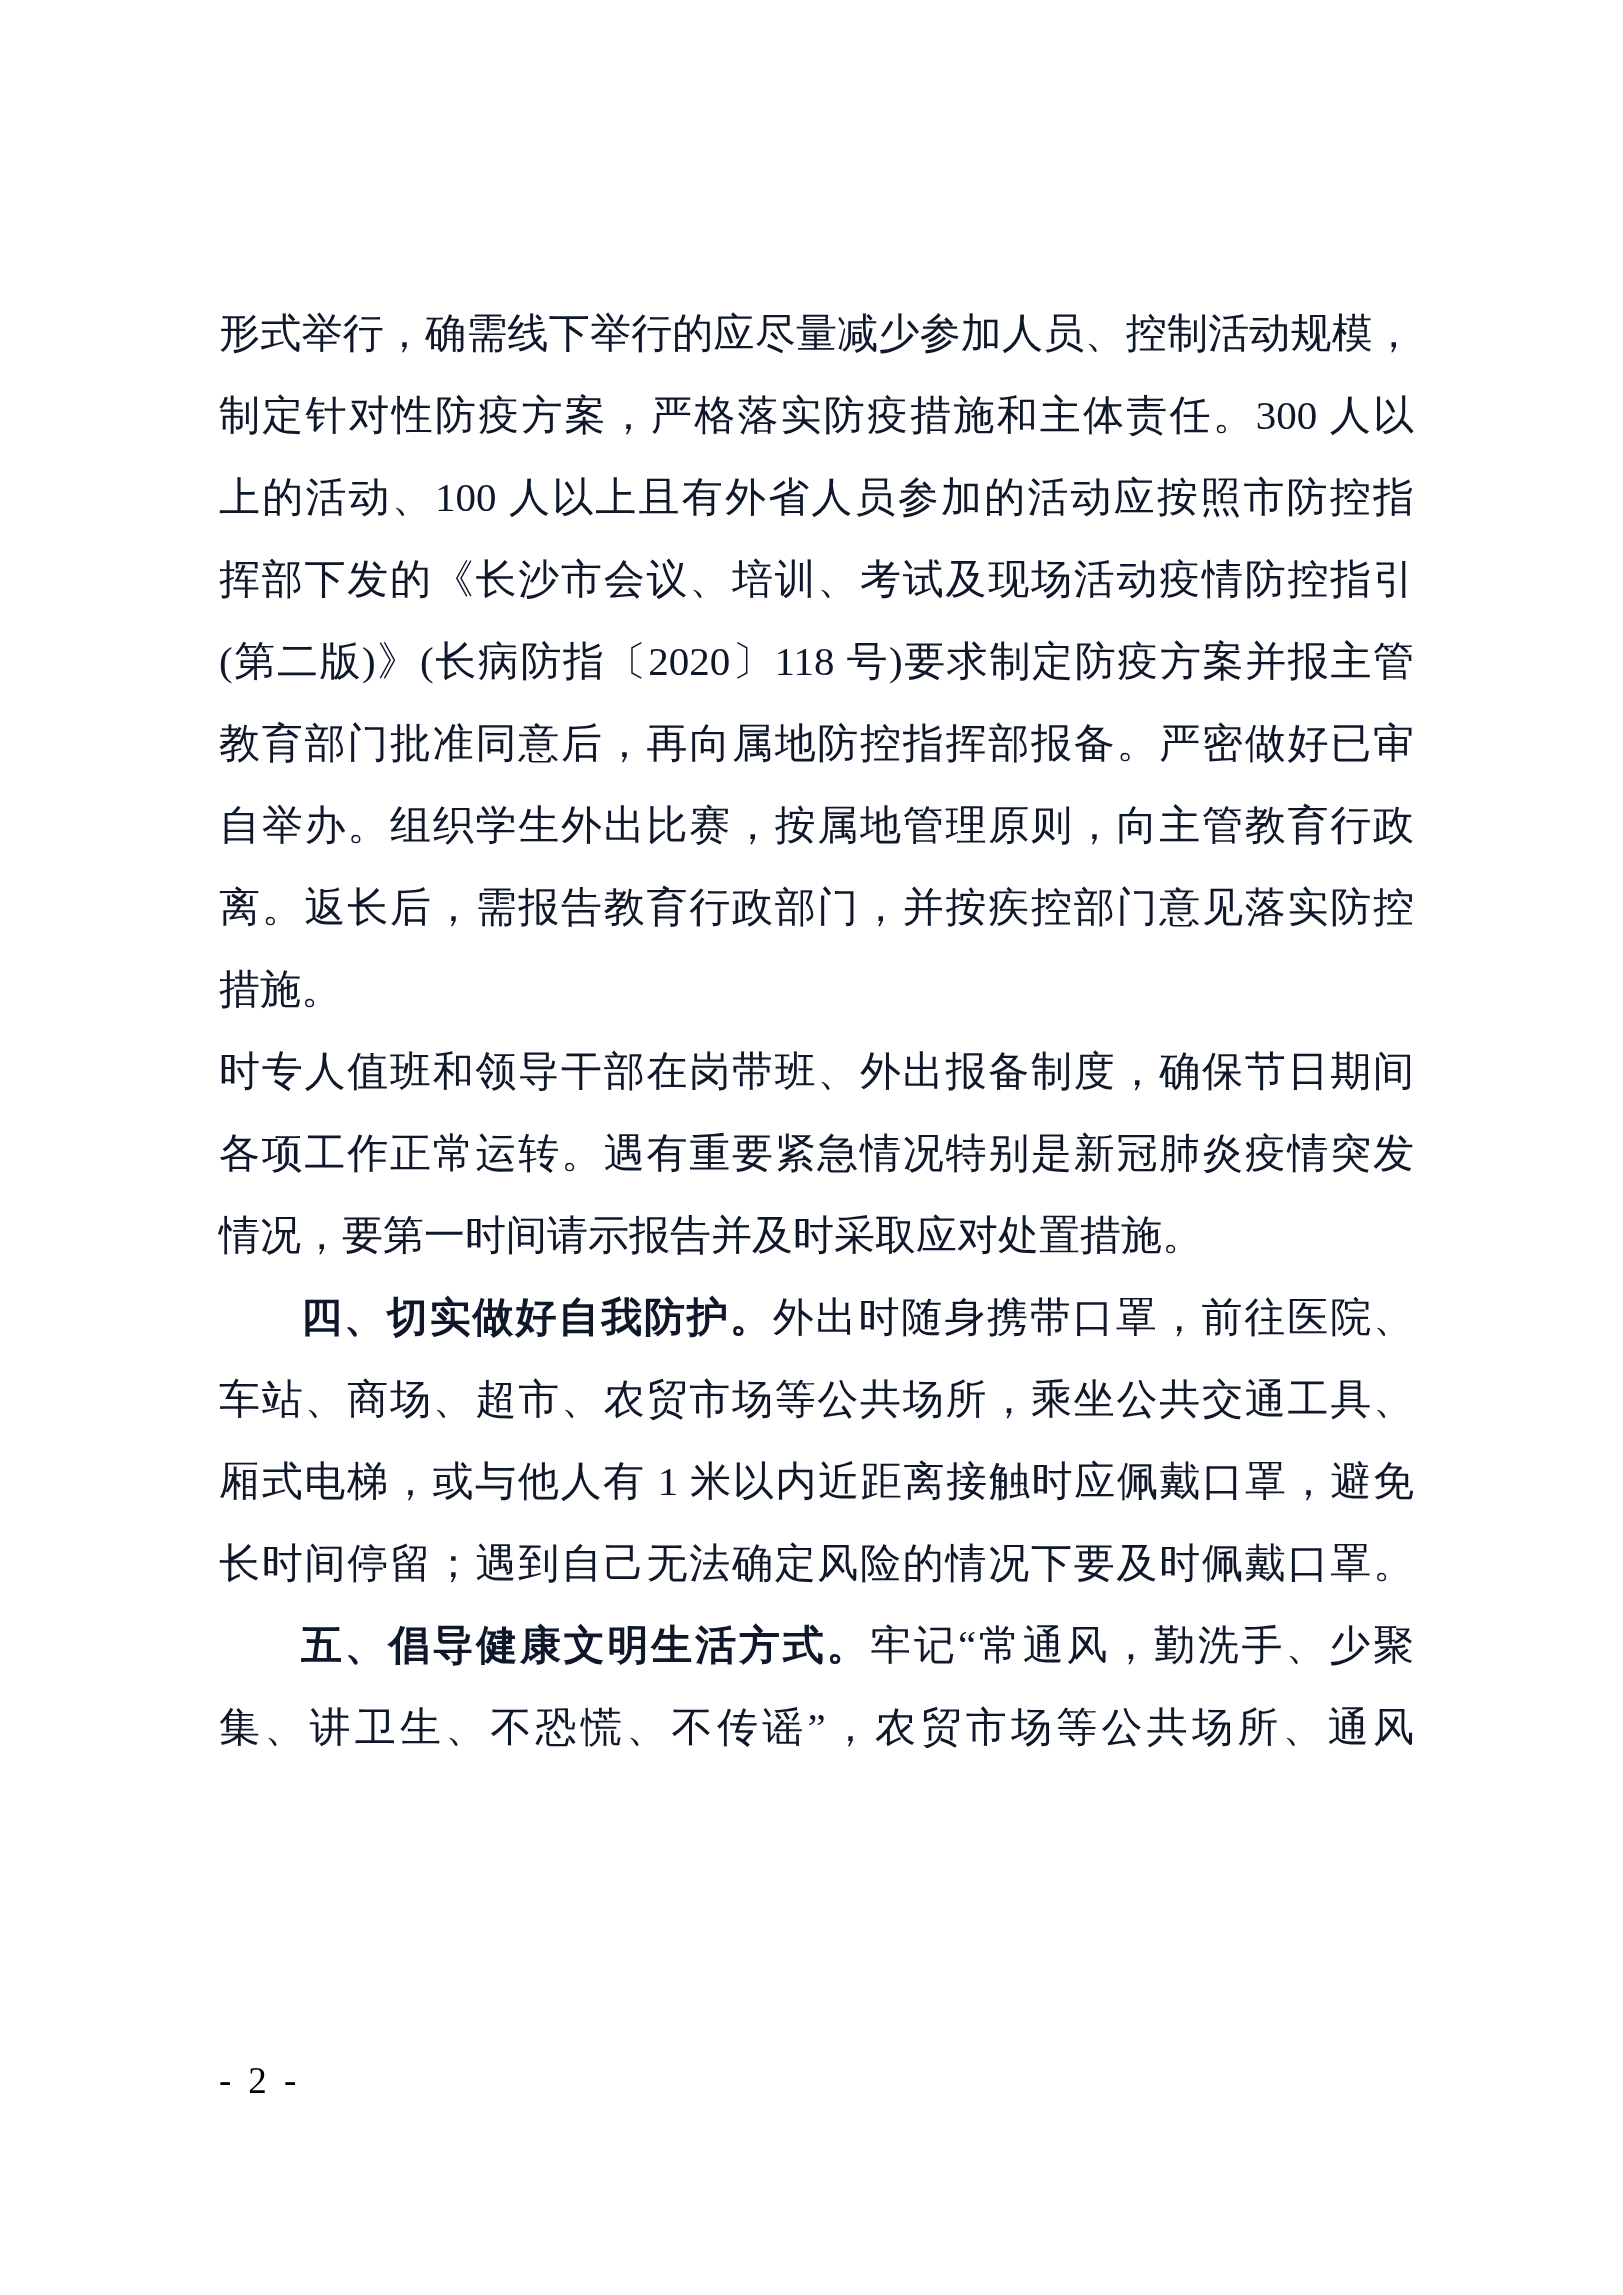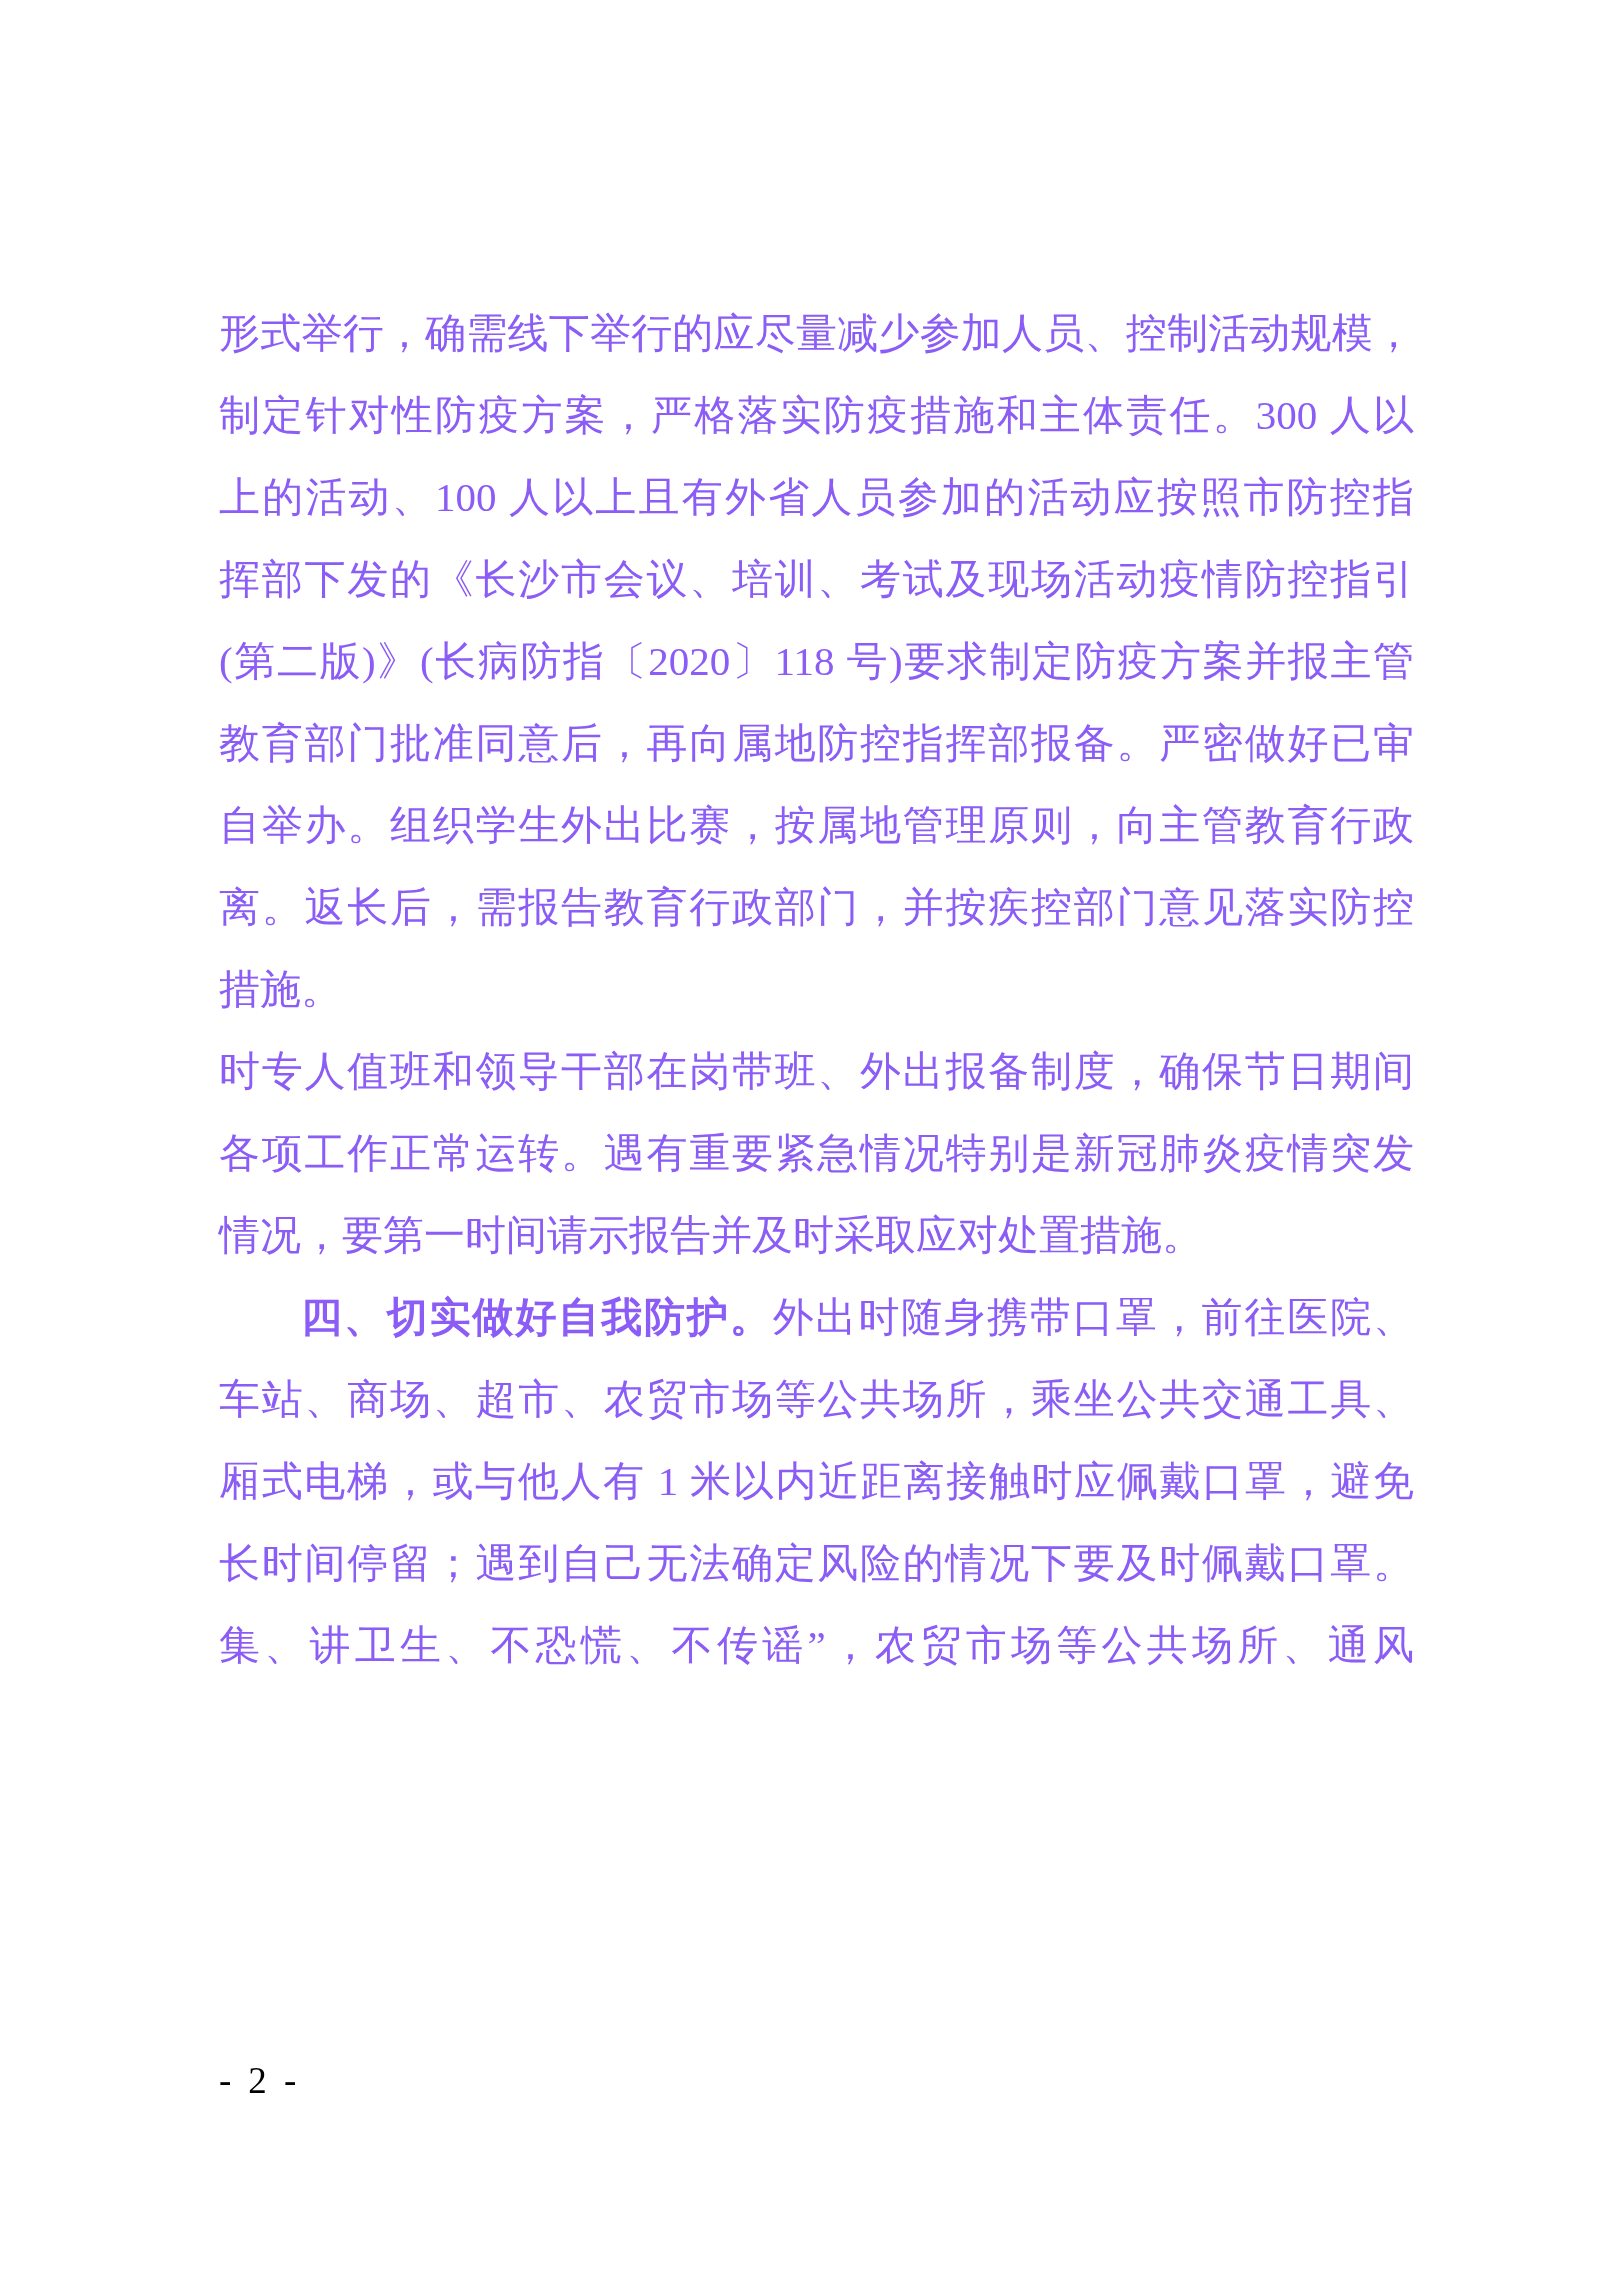--- a/index.html
+++ b/index.html
@@ -19,21 +19,21 @@
     position: absolute;
     left: 219px;
     top: 292px;
     width: 1195px;
   }
   .line {
     font-family: "Liberation Serif", serif;
     font-size: 41px;
     line-height: 82px;
     height: 82px;
-    color: #8b5cf6;
+    color: #0f172a;
     text-align: justify;
     text-align-last: justify;
     text-justify: inter-character;
   }
   .line.end {
     text-align-last: left;
   }
   .line.indent {
     text-indent: 82px;
   }
@@ -66,17 +66,18 @@
       <div class="line"><span class="seg">自举办。组织学生外出比赛，按属地管理原则，向主管教育行政</span></div>
       <div class="line"><span class="seg">离。返长后，需报告教育行政部门，并按疾控部门意见落实防控</span></div>
       <div class="line end"><span class="seg">措施。</span></div>
       <div class="line"><span class="seg">时专人值班和领导干部在岗带班、外出报备制度，确保节日期间</span></div>
       <div class="line"><span class="seg">各项工作正常运转。遇有重要紧急情况特别是新冠肺炎疫情突发</span></div>
       <div class="line end"><span class="seg">情况，要第一时间请示报告并及时采取应对处置措施。</span></div>
       <div class="line indent"><span class="seg bold">四、切实做好自我防护。</span><span class="seg">外出时随身携带口罩，前往医院、</span></div>
       <div class="line"><span class="seg">车站、商场、超市、农贸市场等公共场所，乘坐公共交通工具、</span></div>
       <div class="line"><span class="seg">厢式电梯，或与他人有 1 米以内近距离接触时应佩戴口罩，避免</span></div>
       <div class="line"><span class="seg">长时间停留；遇到自己无法确定风险的情况下要及时佩戴口罩。</span></div>
+      <div class="line indent"><span class="seg bold">五、倡导健康文明生活方式。</span><span class="seg">牢记“常通风，勤洗手、少聚</span></div>
       <div class="line"><span class="seg">集、讲卫生、不恐慌、不传谣”，农贸市场等公共场所、通风</span></div>
     </div>
   <div class="page-number">- 2 -</div>
 </div>
 
 
 </body></html>

